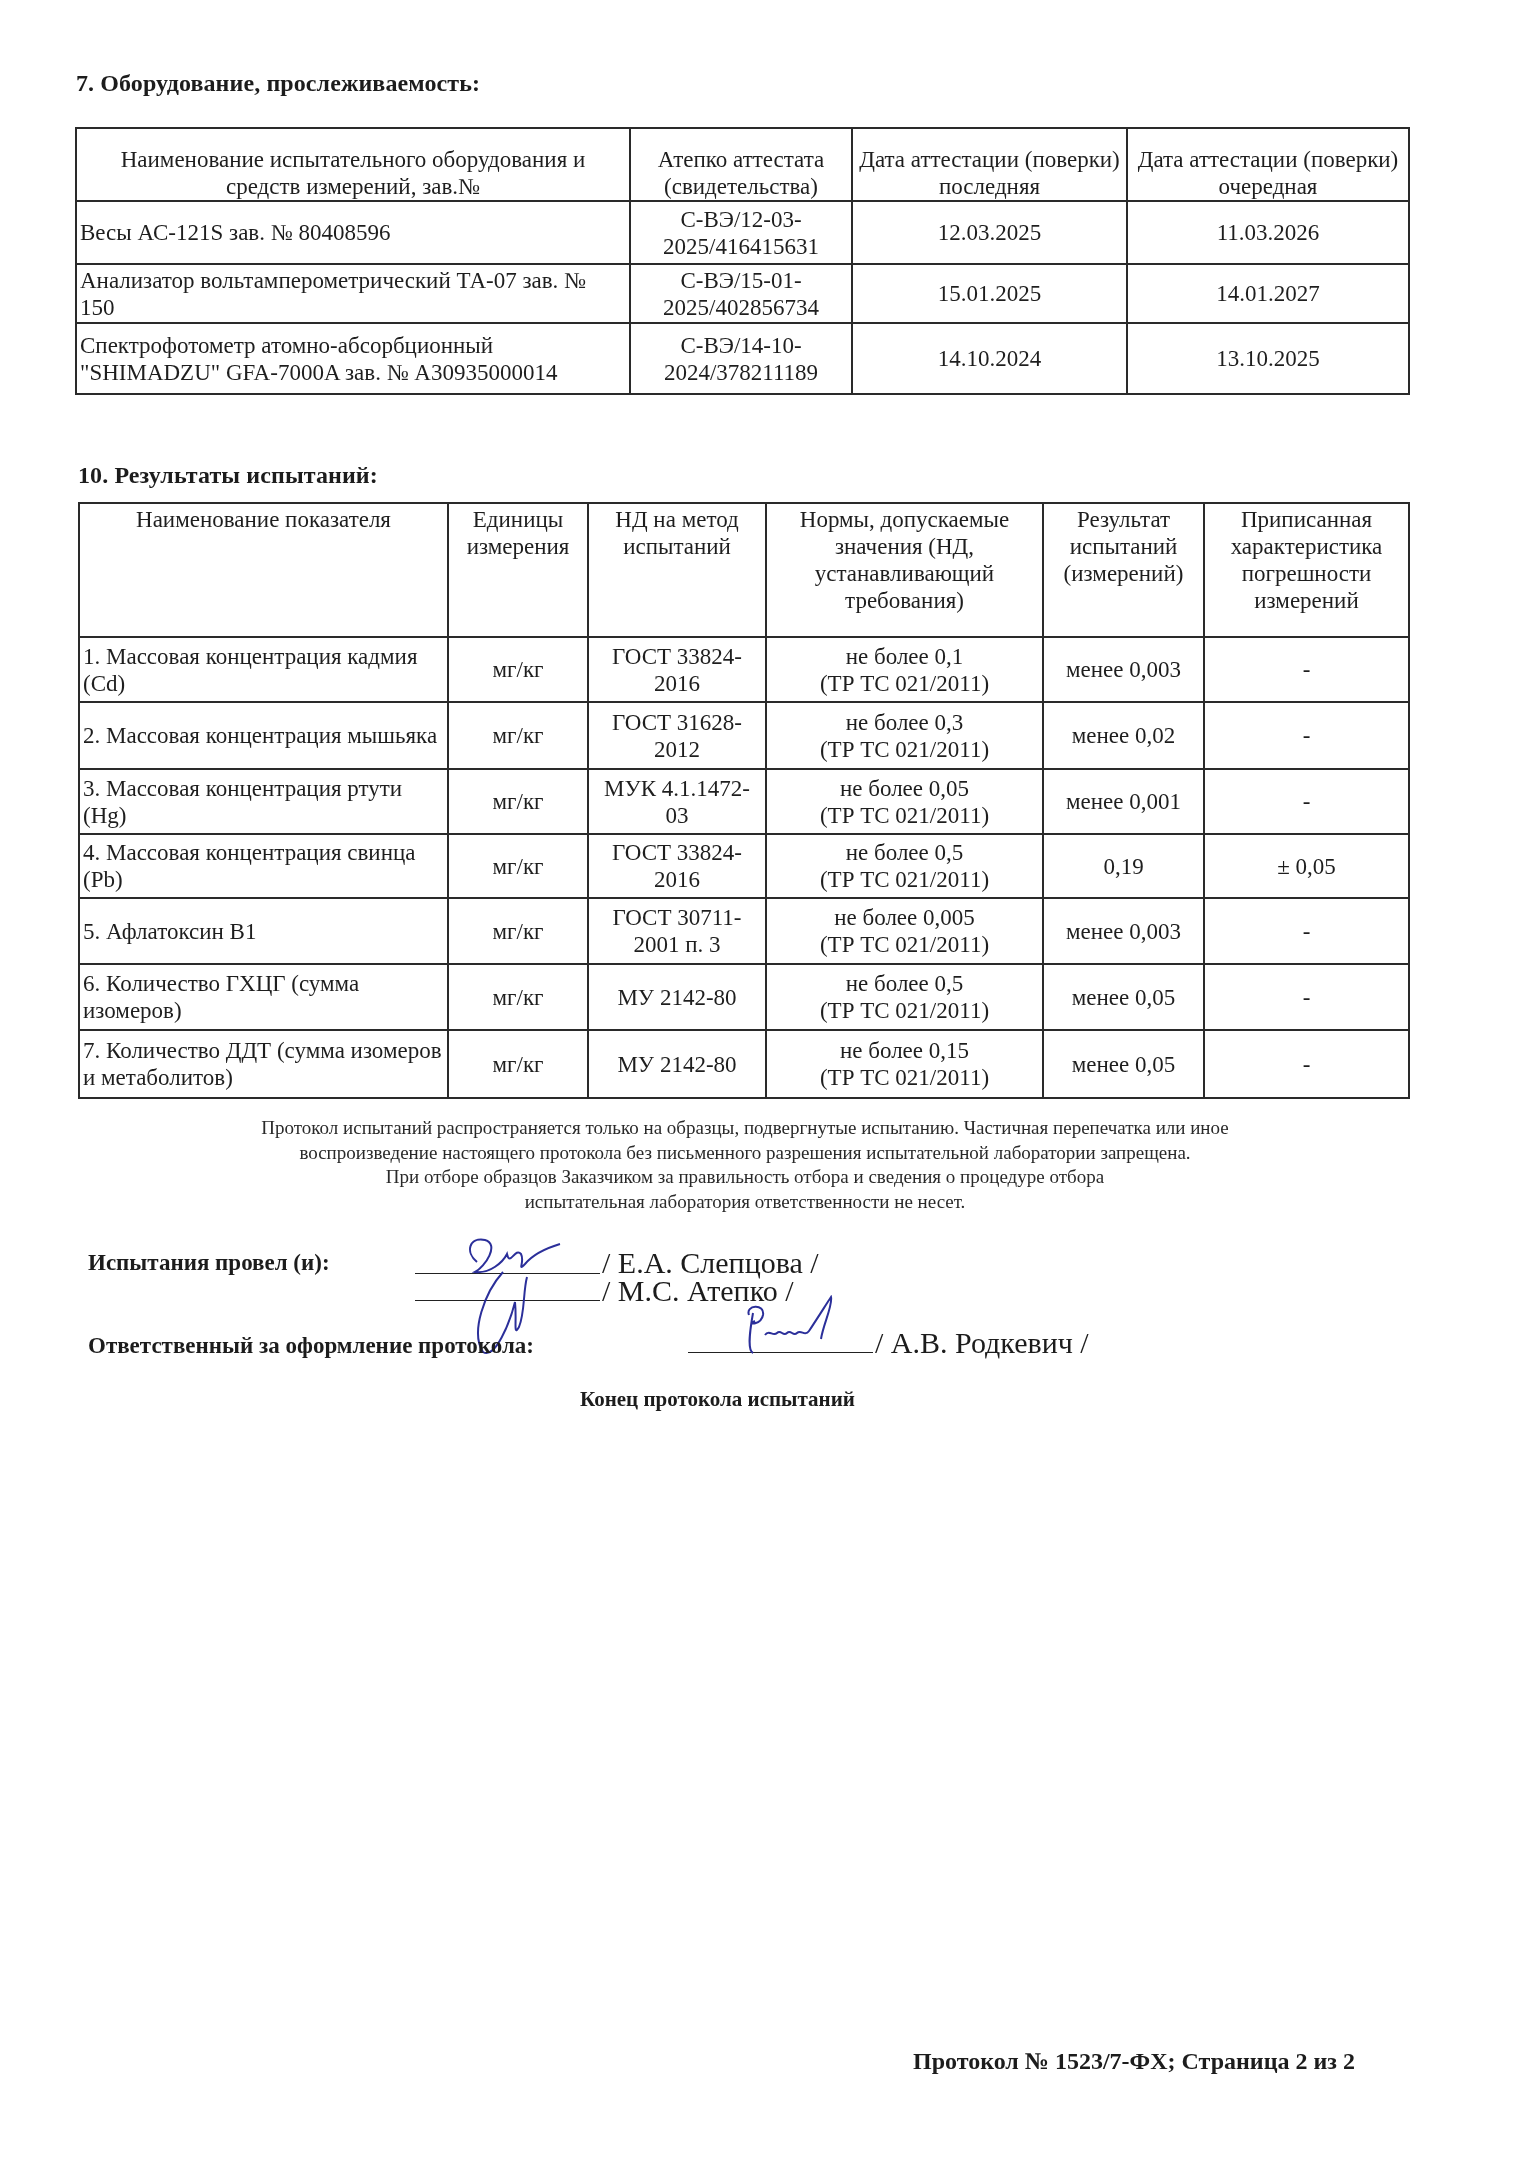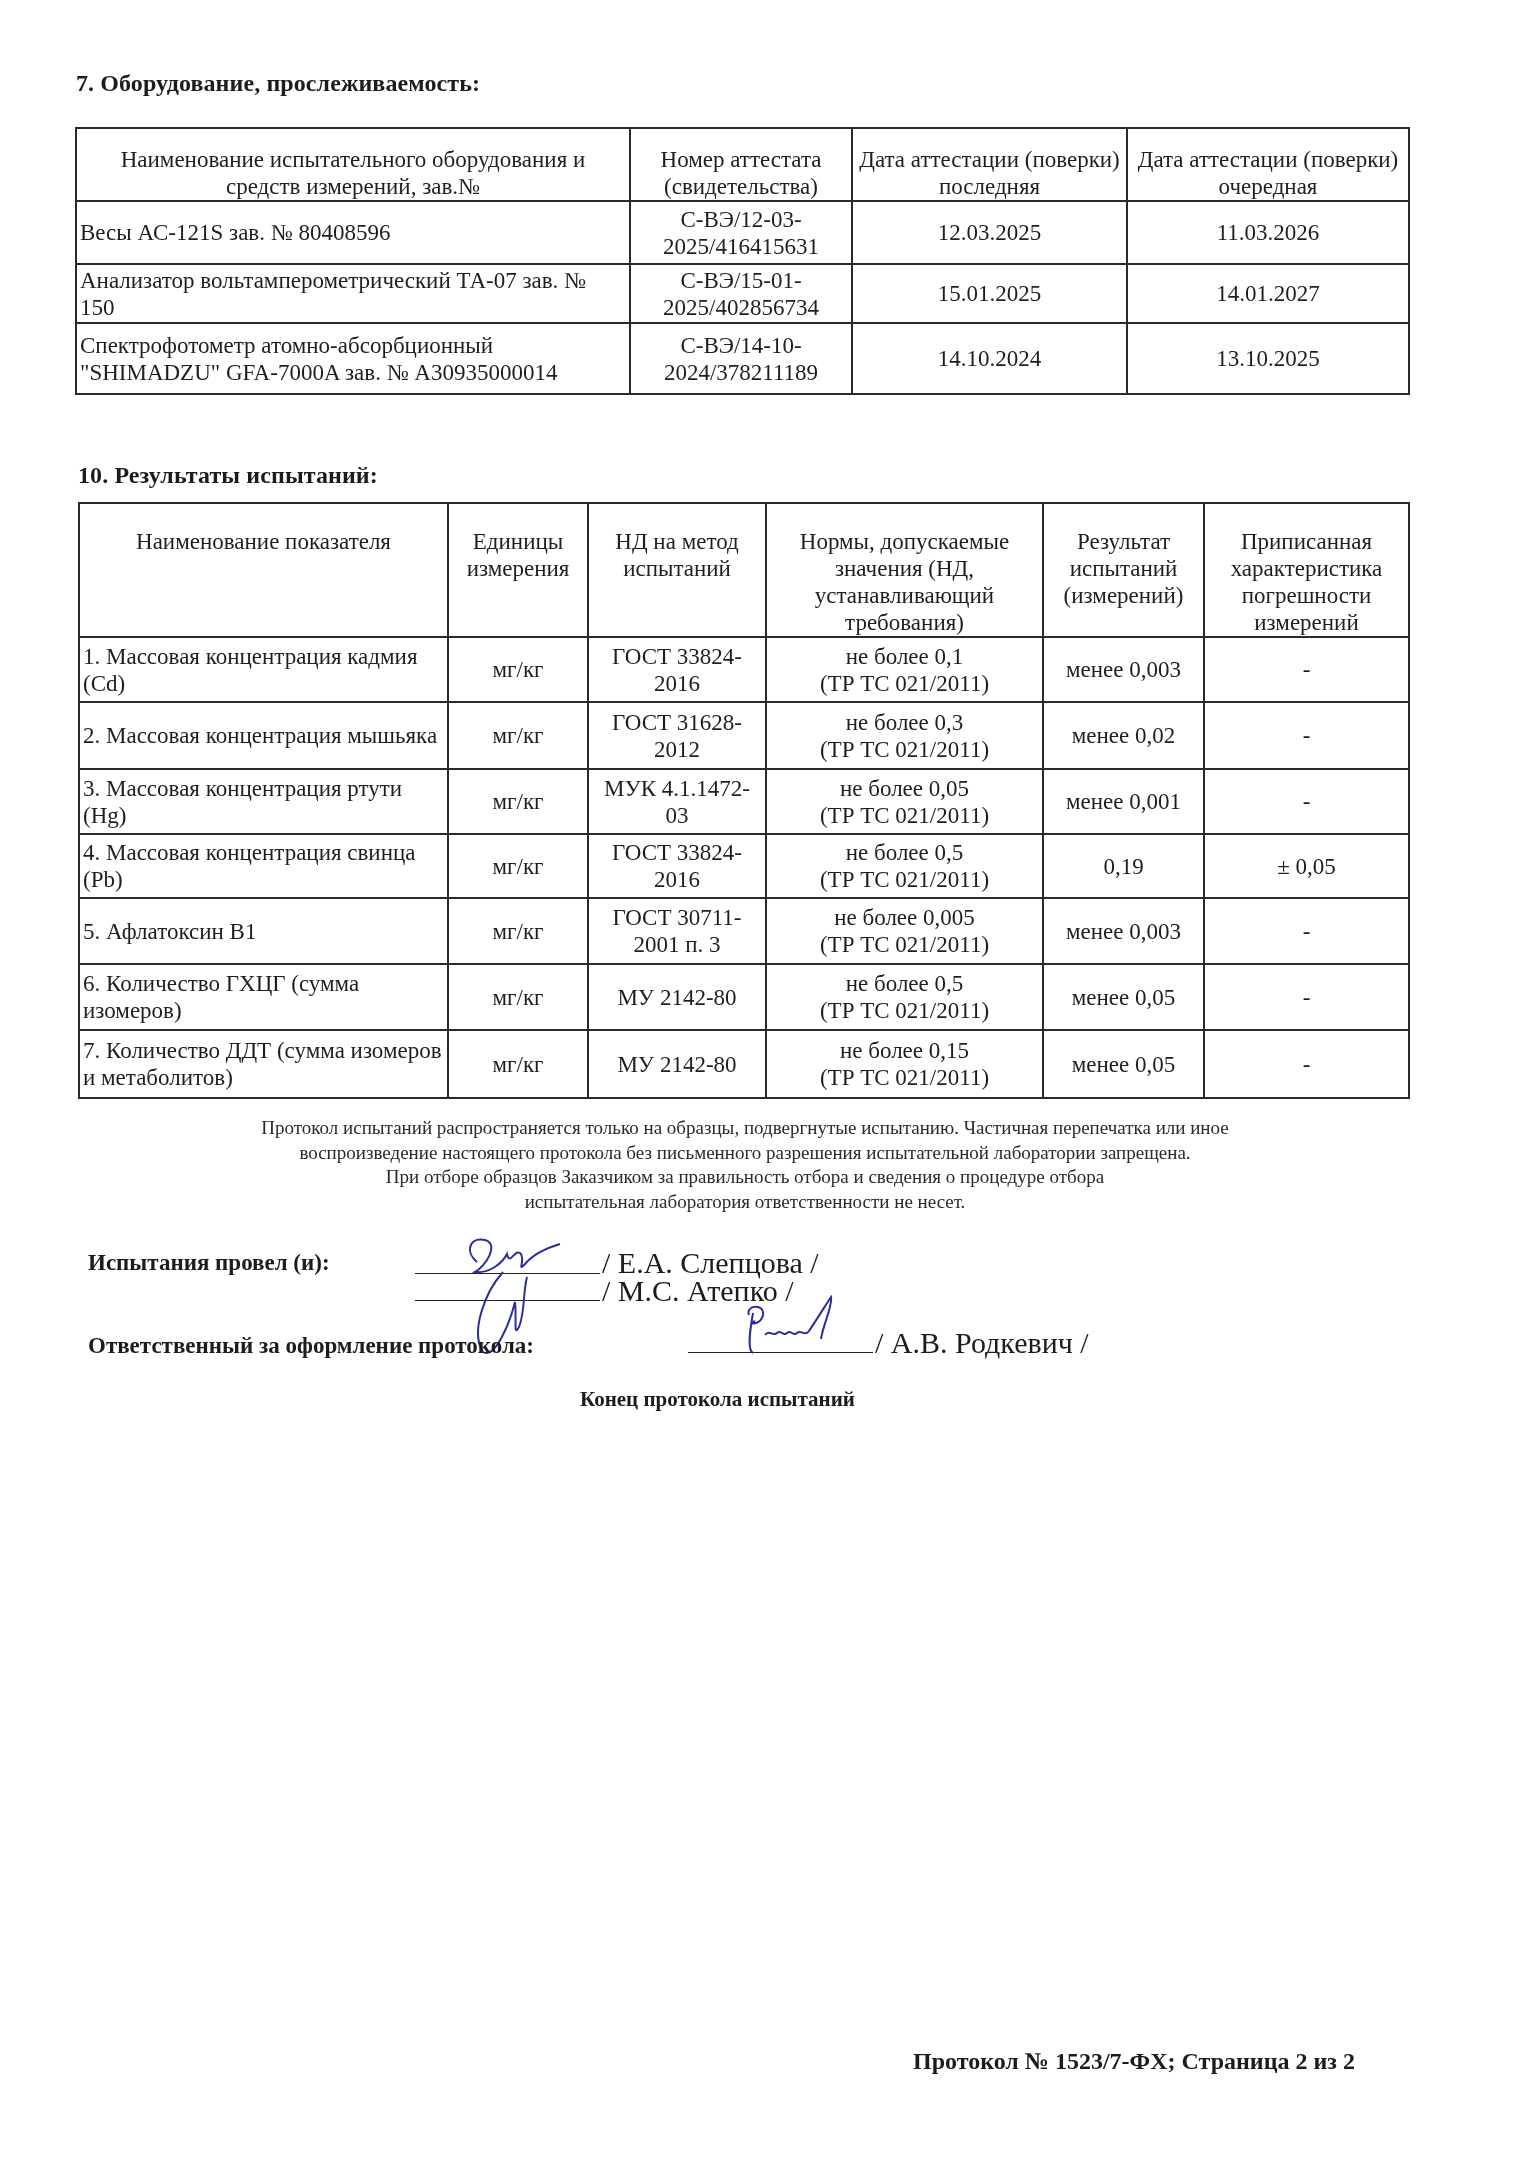--- a/index.html
+++ b/index.html
@@ -9,21 +9,21 @@
   }
   .abs { position: absolute; }
   .section-title { font-weight: bold; font-size: 24px; letter-spacing: 0.1px; }
   table.grid { position: absolute; border-collapse: collapse; table-layout: fixed; }
   table.grid td {
     border: 2px solid #2a2a2a; padding: 0 4px; vertical-align: middle;
     font-size: 23px; line-height: 27px; color: #1e1e1e;
   }
   table.grid td.c { text-align: center; }
   table.grid td.l { text-align: left; padding-left: 3px; }
-  table.grid thead td { vertical-align: top; text-align: center; padding-top: 24px; }
+  table.grid thead td { vertical-align: top; text-align: center; padding-top: 2px; }
   #t9 thead td { vertical-align: middle; padding-top: 16px; }
   .note { font-size: 19px; line-height: 24.5px; text-align: center; color: #2a2a2a; }
   .sig-label { font-weight: bold; font-size: 23px; }
   .sig-line { position: absolute; height: 0; border-top: 1.5px solid #222; }
   .sig-name { font-size: 30px; }
   .end { font-weight: bold; font-size: 21px; }
   .footer { font-size: 24px; font-weight: bold; }
   .scribble { position: absolute; }
 </style>
 </head>
@@ -34,21 +34,21 @@
 <table class="grid" id="t9" style="left:75px; top:127px; width:1333px;">
   <colgroup>
     <col style="width:554px">
       <col style="width:222px">
       <col style="width:275px">
       <col style="width:282px">
   </colgroup>
   <thead>
     <tr style="height:73px">
       <td>Наименование испытательного оборудования и средств измерений, зав.№</td>
-      <td>Номер аттестата (свидетельства)</td>
+      <td>Атепко аттестата (свидетельства)</td>
       <td>Дата аттестации (поверки) последняя</td>
       <td>Дата аттестации (поверки) очередная</td>
     </tr>
   </thead>
   <tbody>
     <tr style="height:63px">
       <td class="l">Весы АС-121S зав. № 80408596</td>
       <td class="c">С-ВЭ/12-03-2025/416415631</td>
       <td class="c">12.03.2025</td>
       <td class="c">11.03.2026</td>

